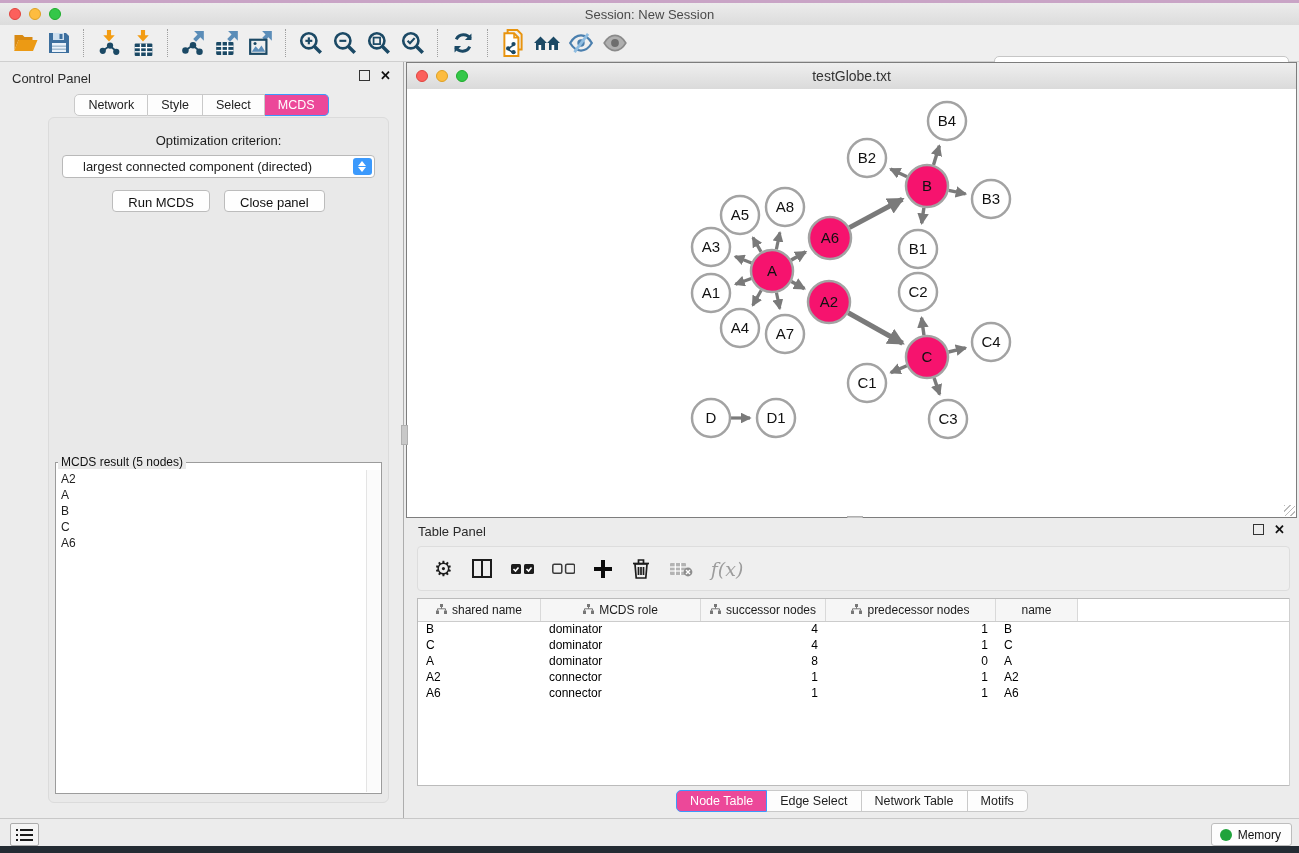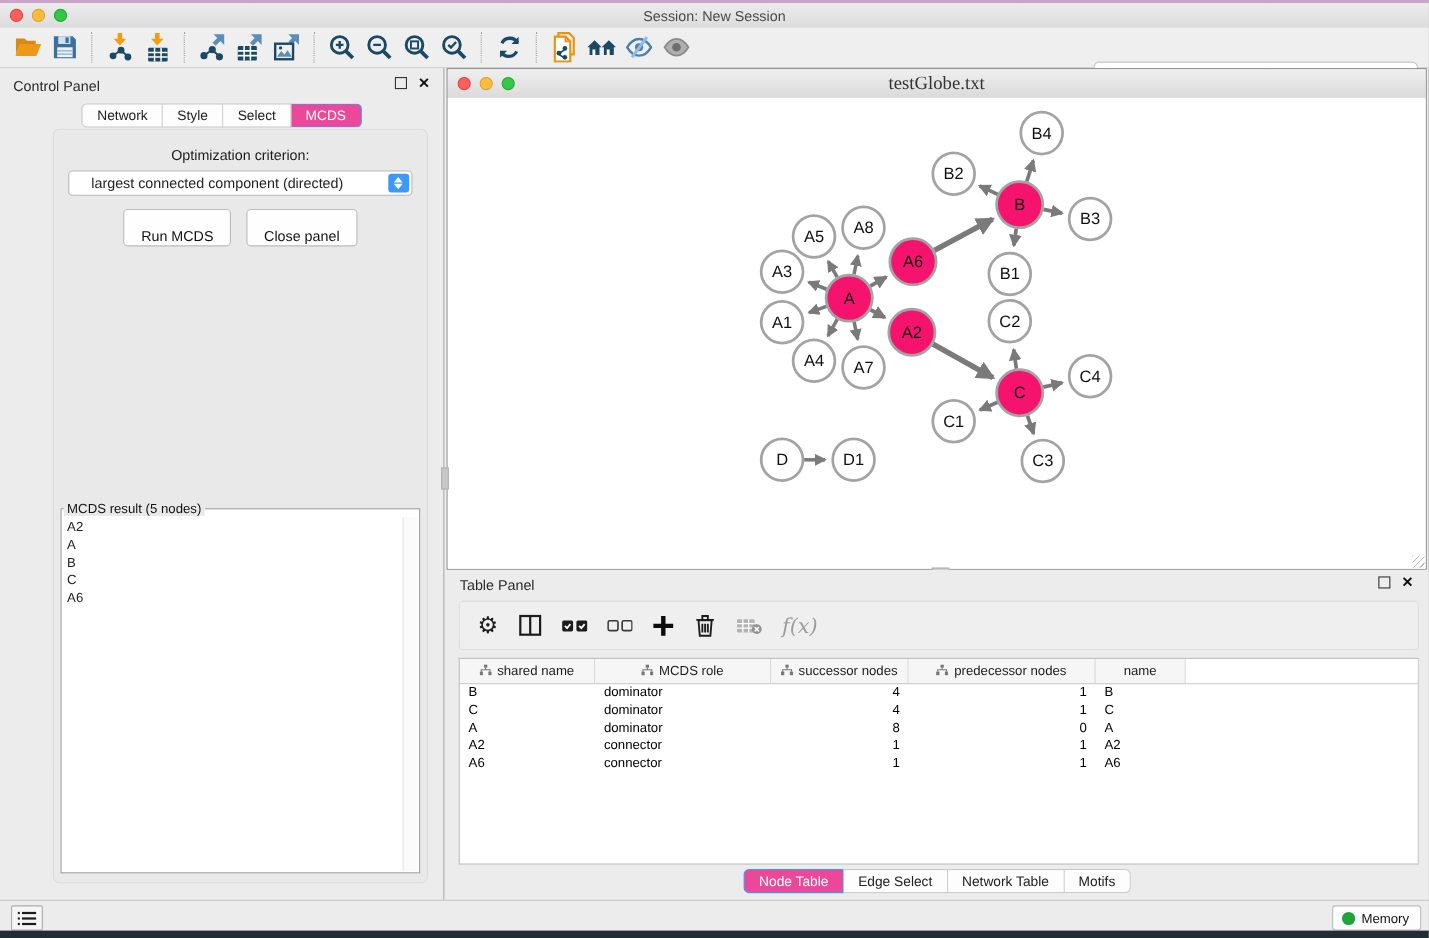--- a/index.html
+++ b/index.html
@@ -41,34 +41,34 @@
             border:1px solid #DBDBDB;border-radius:6px;margin-left:40px;}
   .opt-label{margin-top:15px;text-align:center;font-size:13px;color:#1C1C1C;}
   .select{position:relative;width:313px;height:23px;margin:7px auto 0;background:#fff;
           border:1px solid #B9B9B9;border-radius:4px;font-size:13px;line-height:21px;
           padding-left:20px;box-sizing:border-box;cursor:pointer;}
   .stepper{position:absolute;right:2px;top:2px;bottom:2px;width:19px;background:#3B99FC;border-radius:3px;}
   .stepper:before,.stepper:after{content:"";position:absolute;left:5px;border-left:4.5px solid transparent;border-right:4.5px solid transparent;}
   .stepper:before{top:3px;border-bottom:5px solid #fff;}
   .stepper:after{bottom:3px;border-top:5px solid #fff;}
   .btn-row{display:flex;justify-content:center;gap:14px;margin-top:12px;}
-  .btn{height:22px;padding:16px 15px;background:#FEFEFE;border:1px solid #BCBCBC;border-radius:4px;
+  .btn{height:22px;padding:4px 15px;background:#FEFEFE;border:1px solid #BCBCBC;border-radius:4px;
        font-size:13px;font-family:"Liberation Sans",sans-serif;color:#111;cursor:pointer;}
   .mcds-fieldset{position:absolute;left:6px;right:6px;top:337px;bottom:8px;margin:0;padding:0;
                  border:1px solid #9C9C9C;background:#fff;}
   .mcds-fieldset legend{font-size:12px;color:#111;padding:0 3px;margin-left:2px;background:#E9E9E9;}
   .mcds-list{position:absolute;left:0;right:14px;top:0;bottom:0;overflow:hidden;
              font-size:12px;line-height:16px;padding:2px 0 0 5px;}
   .mcds-scroll{position:absolute;right:1px;top:1px;bottom:1px;width:13px;background:#FBFBFB;border-left:1px solid #E4E4E4;}
   
   .net-window{position:absolute;left:406px;top:62px;width:891px;height:456px;border:1px solid #7D7D7D;
               background:#fff;box-sizing:border-box;}
   .net-titlebar{position:relative;height:26px;background:linear-gradient(#EFEFEF,#DADADA);
                 border-bottom:1px solid #BFBFBF;display:flex;align-items:center;}
-  .net-title{position:absolute;left:0;right:0;text-align:center;font-size:17px;color:#333;font-family:Liberation Serif, serif;}
+  .net-title{position:absolute;left:0;right:0;text-align:center;font-size:14px;color:#333;}
   .net-canvas{position:absolute;left:0;top:26px;right:0;bottom:0;background:#fff;}
   .net-scroll-left{position:absolute;left:-6px;top:362px;width:5px;height:18px;background:#C8C8C8;border:1px solid #B0B0B0;}
   .net-scroll-bottom{position:absolute;left:440px;bottom:-5px;width:14px;height:4px;background:#C8C8C8;border:1px solid #B0B0B0;}
   .net-grip{position:absolute;right:1px;bottom:1px;width:11px;height:11px;
             background:repeating-linear-gradient(135deg,#BBB 0 1px,transparent 1px 4px);}
   
   .table-panel{position:absolute;left:405px;top:518px;width:894px;height:300px;background:#ECECEC;}
   .tp-toolbar{position:absolute;left:12px;right:9px;top:28px;height:45px;background:#EFEFEF;
               border:1px solid #DDDDDD;border-radius:4px;display:flex;align-items:center;gap:18px;
               padding-left:16px;box-sizing:border-box;}

